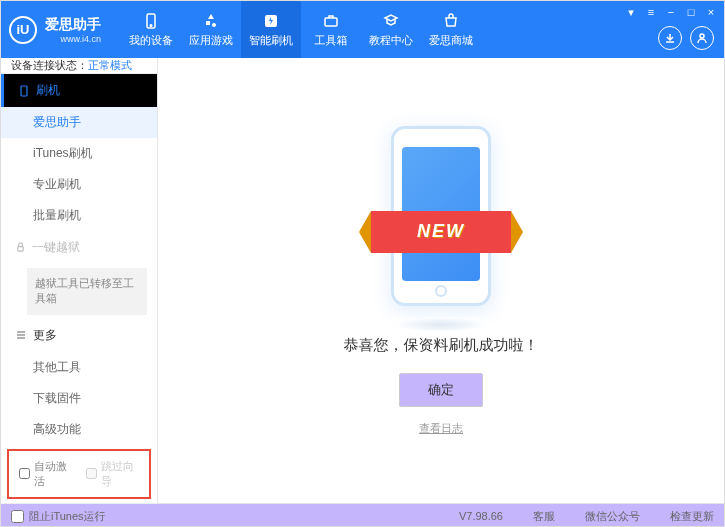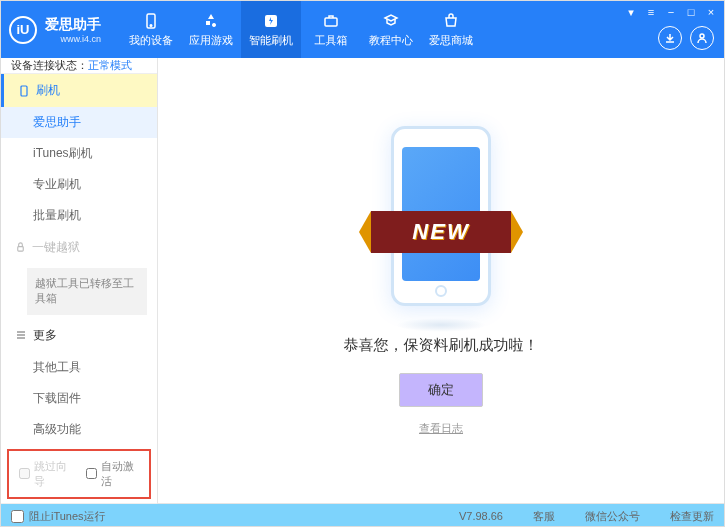--- a/index.html
+++ b/index.html
@@ -17,44 +17,44 @@
 .win-controls { position: absolute; right: 6px; top: 4px; display: flex; gap: 6px; align-items: center; }
 .win-btn { width: 14px; height: 14px; display: flex; align-items: center; justify-content: center; cursor: pointer; font-size: 11px; color: #fff; }
 .header-right { position: absolute; right: 10px; bottom: 8px; display: flex; gap: 8px; }
 .circle-btn { width: 24px; height: 24px; border: 1.5px solid #fff; border-radius: 50%; display: flex; align-items: center; justify-content: center; cursor: pointer; font-size: 12px; }
 .body-area { display: flex; height: 445px; }
 .sidebar { width: 157px; border-right: 1px solid #e5e5e5; background: #fff; display: flex; flex-direction: column; font-size: 12px; }
 .status-bar { padding: 0 10px; font-size: 11px; color: #333; border-bottom: 1px solid #eee; }
 .status-mode { color: #2680f9; }
 .side-section { padding: 8px 14px; display: flex; align-items: center; gap: 6px; color: #666; font-size: 12px; cursor: pointer; }
 .side-section.main { color: #333; font-weight: 500; }
-.side-section.active-tab { border-left: 3px solid #2680f9; color: #2680f9; background: #fef9c3; }
+.side-section.active-tab { border-left: 3px solid #2680f9; color: #2680f9; background: #000000; }
 .side-item { padding: 7px 10px 7px 32px; color: #666; font-size: 12px; cursor: pointer; }
 .side-item.active { color: #2680f9; background: #eaf3ff; }
 .side-item.boxed { background: #f2f2f2; margin: 4px 10px 4px 26px; padding: 8px; font-size: 11px; color: #888; line-height: 1.4; }
 .locked { color: #bbb; }
 .checkbox-row { display: flex; gap: 14px; padding: 8px 10px; border: 2px solid #e74c3c; margin: 4px 6px; }
 .checkbox-item { display: flex; align-items: center; gap: 4px; font-size: 11px; color: #888; }
 .checkbox-item input { width: 11px; height: 11px; }
 .checkbox-item.disabled { color: #ccc; }
 .device-info { padding: 8px 10px; border-top: 1px solid #eee; }
 .main-content { flex: 1; display: flex; flex-direction: column; align-items: center; justify-content: center; position: relative; }
 .illustration { width: 120px; height: 190px; position: relative; margin-bottom: 20px; }
 .phone-shape { width: 100px; height: 180px; background: #fff; border: 3px solid #d0e4f7; border-radius: 14px; margin: 0 auto; position: relative; box-shadow: 0 4px 20px rgba(38,128,249,0.15); }
 .phone-screen { position: absolute; top: 18px; left: 8px; right: 8px; bottom: 22px; background: linear-gradient(135deg,#5aa8f8,#3d8ef5); border-radius: 4px; }
 .phone-home { position: absolute; bottom: 6px; left: 50%; transform: translateX(-50%); width: 12px; height: 12px; border: 2px solid #d0e4f7; border-radius: 50%; }
 .shadow-ellipse { position: absolute; bottom: -16px; left: 50%; transform: translateX(-50%); width: 90px; height: 14px; background: radial-gradient(ellipse, rgba(100,150,200,0.2), transparent 70%); border-radius: 50%; }
-.new-banner { position: absolute; top: 85px; left: -10px; right: -10px; height: 42px; background: #7f1d1d; display: flex; align-items: center; justify-content: center; color: #fff; font-weight: 900; font-size: 22px; letter-spacing: 2px; font-style: italic; text-shadow: 1px 1px 0 #e09400; }
+.new-banner { position: absolute; top: 85px; left: -10px; right: -10px; height: 42px; background: #ef4444; display: flex; align-items: center; justify-content: center; color: #fff; font-weight: 900; font-size: 18px; letter-spacing: 2px; font-style: italic; text-shadow: 1px 1px 0 #e09400; }
 .new-banner::before, .new-banner::after { content: ''; position: absolute; top: 0; width: 0; height: 0; border-top: 21px solid transparent; border-bottom: 21px solid transparent; }
 .new-banner::before { left: -12px; border-right: 12px solid #e09400; }
 .new-banner::after { right: -12px; border-left: 12px solid #e09400; }
 .success-msg { font-size: 15px; color: #333; margin-bottom: 18px; }
 .confirm-btn { padding: 7px 28px; border: 1px solid #ccc; background: #c4b5fd; font-size: 13px; color: #333; cursor: pointer; border-radius: 2px; }
 .log-link { font-size: 11px; color: #999; margin-top: 14px; cursor: pointer; text-decoration: underline; }
-.footer { height: 25px; border-top: 1px solid #e5e5e5; display: flex; align-items: center; justify-content: space-between; padding: 0 10px; font-size: 11px; color: #666; background: #7dd3fc; }
+.footer { height: 25px; border-top: 1px solid #e5e5e5; display: flex; align-items: center; justify-content: space-between; padding: 0 10px; font-size: 11px; color: #666; background: #c4b5fd; }
 .footer-left { display: flex; align-items: center; gap: 5px; }
 .footer-right { display: flex; align-items: center; gap: 30px; }
 .footer-link { cursor: pointer; }
 svg { display: block; }
 </style>
 </head>
 <body>
 
 <div class="header">
   <div class="logo-area">
@@ -174,27 +174,27 @@
             <path d="M2 3 H10 M2 6 H10 M2 9 H10"></path>
           </svg>
         </span>
       <span>更多</span>
     </div>
     <div class="side-item">其他工具</div>
     <div class="side-item">下载固件</div>
     <div class="side-item">高级功能</div>
     <div style="flex:1"></div>
     <div class="checkbox-row">
+      <label class="checkbox-item">
+        <input type="checkbox" style="">
+        <span>自动激活</span>
+      </label>
       <label class="checkbox-item disabled">
         <input type="checkbox" disabled="" style="">
         <span>跳过向导</span>
-      </label>
-      <label class="checkbox-item">
-        <input type="checkbox" style="">
-        <span>自动激活</span>
       </label>
     </div>
     <div class="device-info">
       
       
       
     </div>
   </div>
 
   <div class="main-content">

